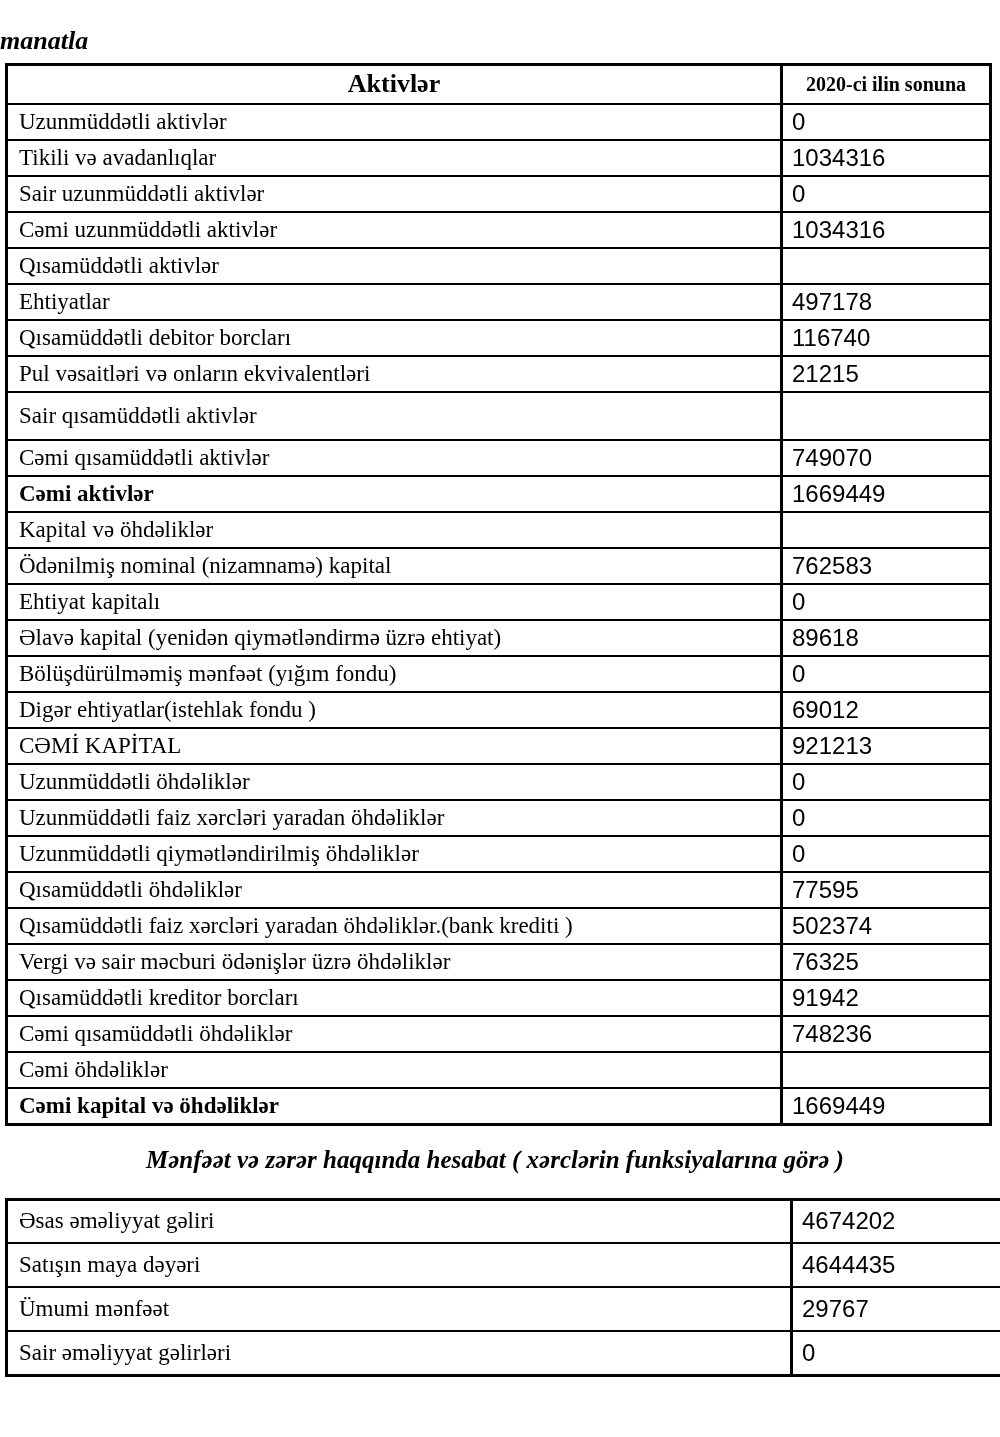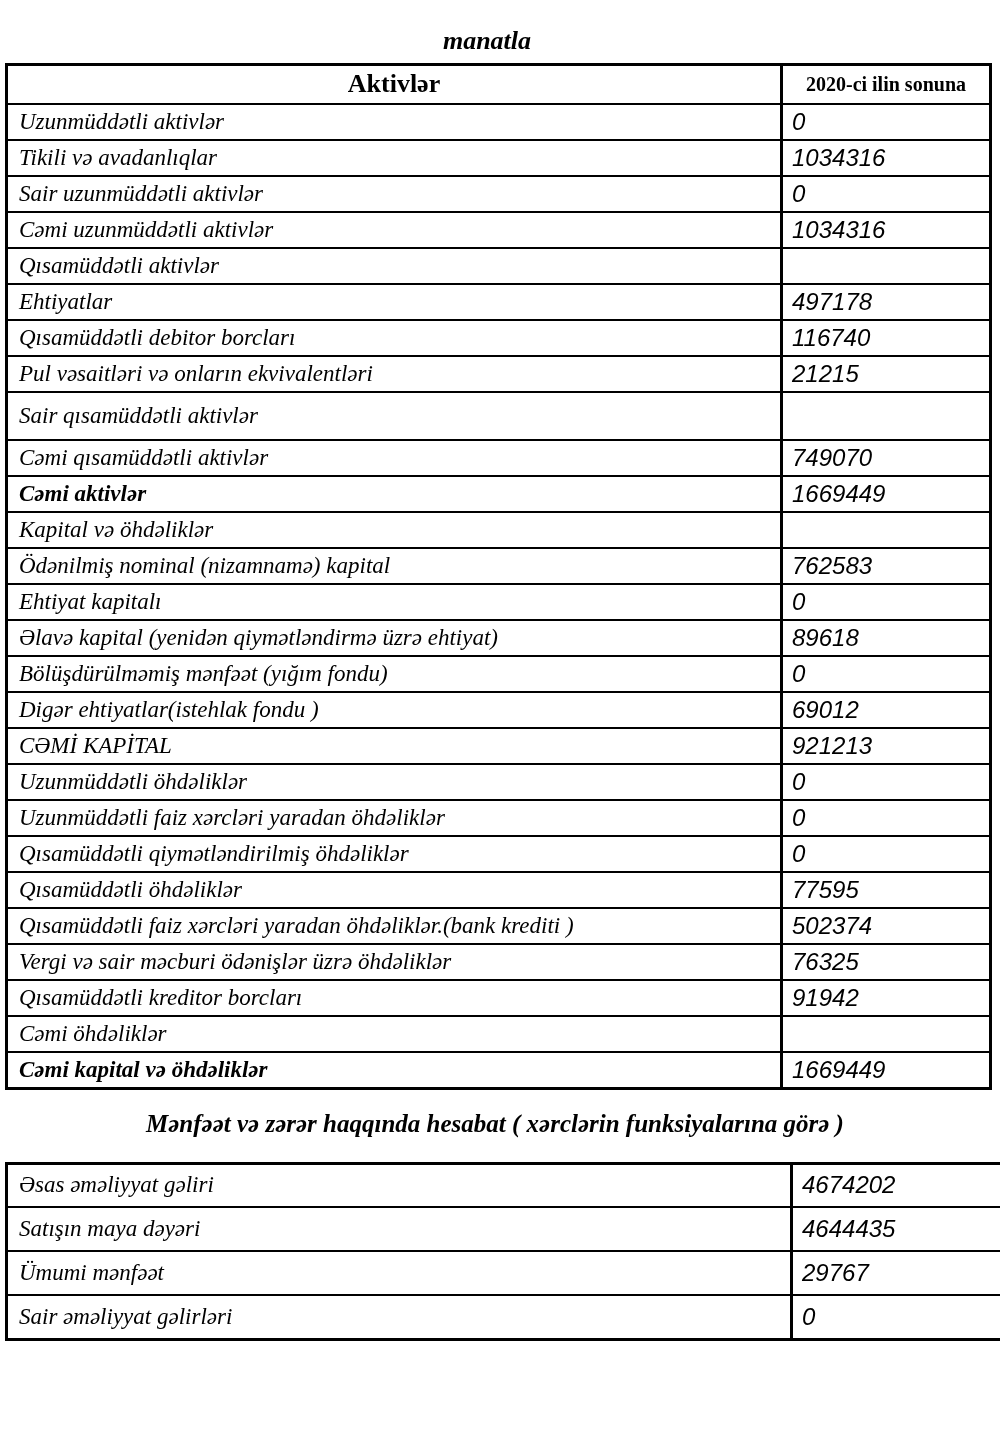--- a/index.html
+++ b/index.html
@@ -8,21 +8,21 @@
     background: #ffffff;
     color: #000000;
   }
   body {
     width: 1000px;
     height: 1437px;
     overflow: hidden;
     font-family: "Liberation Serif", serif;
   }
   .unit-note {
-    text-align: center;
+    text-align: left;
     padding: 27px 26px 7px 0;
     font-family: "Liberation Serif", serif;
     font-style: italic;
     font-weight: bold;
     font-size: 26px;
     line-height: 1.1;
     border-radius: 9px;
   }
   table.doc-table {
     border-collapse: collapse;
@@ -48,21 +48,21 @@
     vertical-align: middle;
     border-radius: 18px;
   }
   th.col-value {
     font-family: "Liberation Serif", serif;
     font-weight: bold;
     font-size: 20px;
     text-align: center;
     vertical-align: middle;
   }
-  tbody tr { height: 36px; font-style: italic; }
+  tbody tr { height: 36px; }
   tbody tr.tall { height: 48px; }
   td.col-label {
     font-family: "Liberation Serif", serif;
     font-size: 23px;
     text-align: left;
     vertical-align: middle;
     padding-left: 11px;
     white-space: nowrap;
     overflow: hidden;
   }
@@ -181,40 +181,44 @@
       </tr>
       <tr>
         <td class="col-label">Uzunmüddətli öhdəliklər</td>
         <td class="col-value">0</td>
       </tr>
       <tr>
         <td class="col-label">Uzunmüddətli faiz xərcləri yaradan öhdəliklər</td>
         <td class="col-value">0</td>
       </tr>
       <tr>
-        <td class="col-label">Qısamüddətli qiymətləndirilmiş öhdəliklər</td>
+        <td class="col-label">Uzunmüddətli qiymətləndirilmiş öhdəliklər</td>
         <td class="col-value">0</td>
       </tr>
       <tr>
         <td class="col-label">Qısamüddətli öhdəliklər</td>
         <td class="col-value">77595</td>
       </tr>
       <tr>
         <td class="col-label">Qısamüddətli faiz xərcləri yaradan öhdəliklər.(bank krediti )</td>
         <td class="col-value">502374</td>
       </tr>
       <tr>
         <td class="col-label">Vergi və sair məcburi ödənişlər üzrə öhdəliklər</td>
         <td class="col-value">76325</td>
       </tr>
       <tr>
         <td class="col-label">Qısamüddətli kreditor borcları</td>
         <td class="col-value">91942</td>
       </tr>
       <tr>
+        <td class="col-label">Cəmi qısamüddətli öhdəliklər</td>
+        <td class="col-value">748236</td>
+      </tr>
+      <tr>
         <td class="col-label">Cəmi öhdəliklər</td>
         <td class="col-value"></td>
       </tr>
       <tr>
         <td class="col-label bold">Cəmi kapital və öhdəliklər</td>
         <td class="col-value">1669449</td>
       </tr>
     </tbody>
 </table>
 

